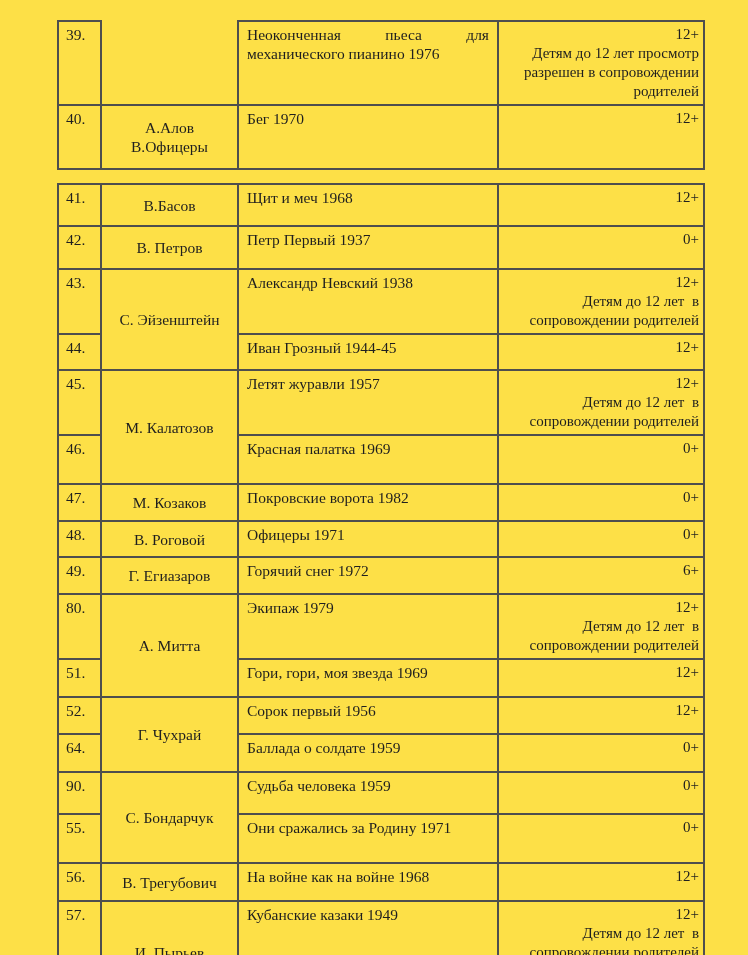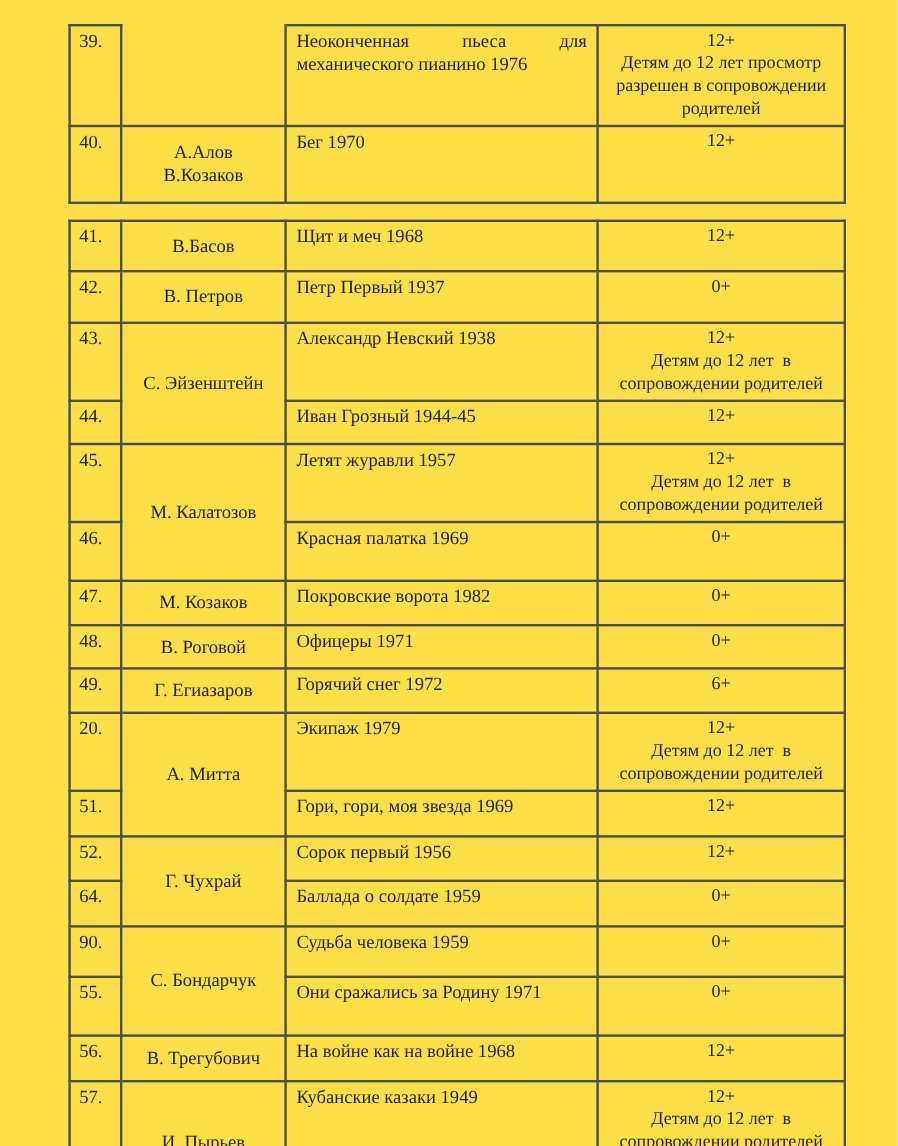--- a/index.html
+++ b/index.html
@@ -30,21 +30,21 @@
     vertical-align: top;
     font-size: 15.5px;
     line-height: 19px;
     padding: 3px 8px;
     overflow: hidden;
   }
   td.num    { padding: 3px 2px 3px 7px; }
   td.dir    { text-align: center; vertical-align: middle; white-space: pre-line; }
   td.title  { text-align: left; }
   td.title.justified { text-align: justify; }
-  td.rating { text-align: center; white-space: pre-line; font-size: 15px; padding: 3px 4px; }
+  td.rating { text-align: right; white-space: pre-line; font-size: 15px; padding: 3px 4px; }
   td.no-top { border-top: none; }
   tr.h35 { height: 49px; } tr.h36 { height: 36px; } tr.h37 { height: 37px; }
   tr.h38 { height: 38px; margin-left: 34px; } tr.h42 { height: 42px; } tr.h43 { height: 43px; border-radius: 20px; }
   tr.h54 { height: 54px; } tr.h55 { height: 55px; } tr.h60 { height: 60px; }
   tr.h64 { height: 64px; border-radius: 16px; } tr.h82 { height: 82px; }
 </style>
 </head>
 <body>
 
 <div class="page">
@@ -62,21 +62,21 @@
         <td class="dir no-top"></td>
         <td class="title justified">Неоконченная пьеса для механического пианино 1976</td>
         <td class="rating">12+
 Детям до 12 лет просмотр
 разрешен в сопровождении
 родителей</td>
       </tr>
       <tr class="h64">
         <td class="num">40.</td>
         <td class="dir">А.Алов
-В.Козаков</td>
+В.Офицеры</td>
         <td class="title">Бег 1970</td>
         <td class="rating">12+</td>
       </tr>
     </tbody>
   </table>
 
   <table class="films" id="table-2">
     <colgroup>
       <col class="c-num">
         <col class="c-dir">
@@ -134,21 +134,21 @@
         <td class="title">Офицеры 1971</td>
         <td class="rating">0+</td>
       </tr>
       <tr class="h37">
         <td class="num">49.</td>
         <td class="dir">Г. Егиазаров</td>
         <td class="title">Горячий снег 1972</td>
         <td class="rating">6+</td>
       </tr>
       <tr class="h55">
-        <td class="num">20.</td>
+        <td class="num">80.</td>
         <td class="dir" rowspan="2">А. Митта</td>
         <td class="title">Экипаж 1979</td>
         <td class="rating">12+
 Детям до 12 лет&nbsp; в
 сопровождении родителей</td>
       </tr>
       <tr class="h38">
         <td class="num">51.</td>
         <td class="title">Гори, гори, моя звезда 1969</td>
         <td class="rating">12+</td>

